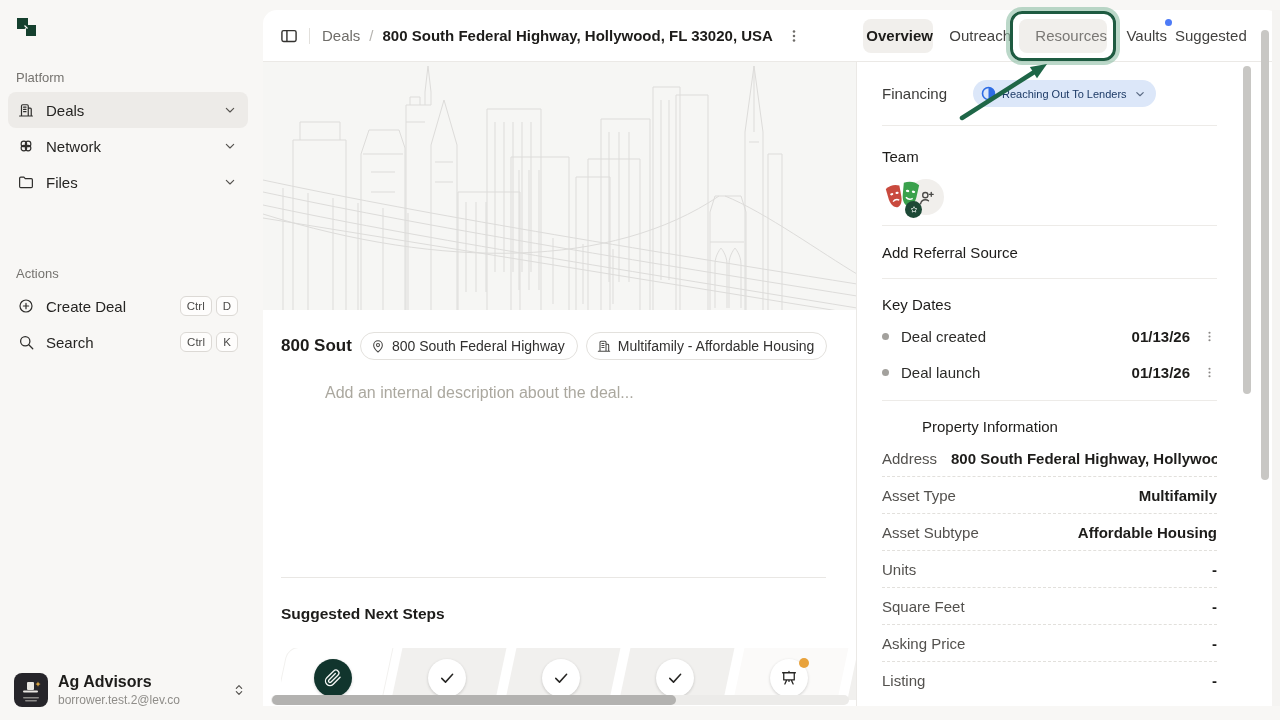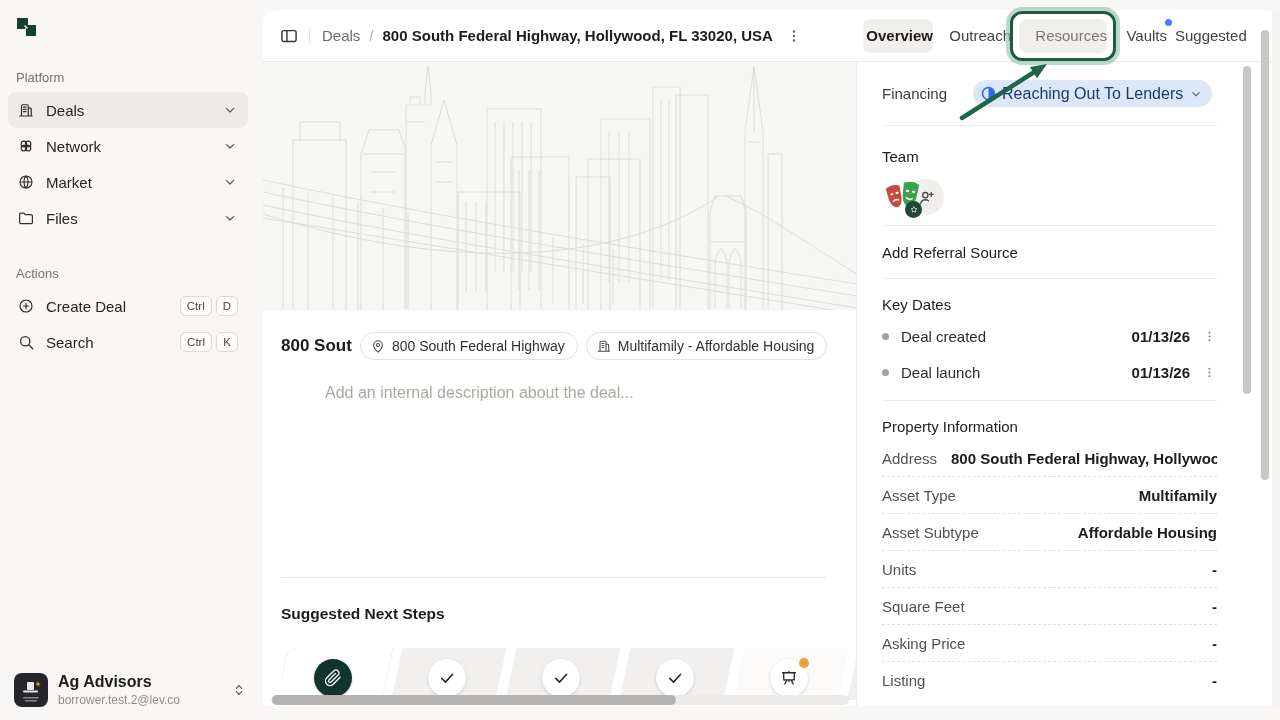--- a/index.html
+++ b/index.html
@@ -78,39 +78,39 @@
   .hscroll { position:absolute; left:8px; top:633px; width:578px; height:10px; border-radius:5px; background:#ecebe9; }
   .hscroll-thumb { position:absolute; left:1px; top:0; width:404px; height:10px; border-radius:5px; background:#b3b2b0; cursor:grab; }
 
   
   #panel { position:absolute; left:595px; top:52px; right:0; bottom:0; padding:0 63px 0 24px; overflow:hidden; }
   .p-row-line { border-bottom:1px solid #edebe8; }
   .financing { height:64px; display:flex; align-items:center; }
   .fin-label { font-size:15px; color:#3c3b39; }
   .status-pill { margin-left:26px; height:27px; padding:0 9px 0 8px; border-radius:14px;
                  display:flex; align-items:center; gap:6px; cursor:pointer; }
-  .status-pill .txt { font-size:16px; font-weight:500; }
+  .status-pill .txt { font-size:11px; font-weight:500; }
   .sec-head { font-size:15px; font-weight:400; color:#1d1c1a; }
   .team-block { height:100px; padding-top:22px; }
   .team-avatars { position:relative; width:80px; height:40px; margin-top:12px; }
   .add-member { position:absolute; left:26px; top:2px; width:36px; height:36px; border-radius:50%;
                 background:#f1efec; display:flex; align-items:center; justify-content:center; cursor:pointer; z-index:1; }
   .masks { position:absolute; left:0; top:0; z-index:2; cursor:pointer; }
   .owner-badge { position:absolute; left:23px; top:24px; width:17px; height:17px; border-radius:50%;
                  background:#1d4936; z-index:3; display:flex; align-items:center; justify-content:center; }
   .referral { height:53px; display:flex; align-items:center; cursor:pointer; }
   .kd-block { height:122px; padding-top:17px; }
   .kd-rows { margin-top:5px; }
   .kd-row { height:36px; display:flex; align-items:center; }
   .kd-bullet { width:7px; height:7px; border-radius:50%; background:#a3a19d; margin-right:12px; }
   .kd-label { font-size:15px; color:#2c2b29; flex:1; }
   .kd-value { font-size:15px; font-weight:600; color:#1d1c1a; }
   .kd-kebab { margin-left:12px; cursor:pointer; }
   .prop-block { padding-top:17px; }
-  .prop-head { margin-bottom:5px; }
+  .prop-head { margin-bottom:5px;margin-left:40px; }
   .prop-row { height:37px; display:flex; align-items:center; border-bottom:1px dashed #e2e0dc; overflow:hidden; white-space:nowrap;text-align:center; }
   .prop-label { font-size:15px; color:#53514e; margin-right:14px; }
   .prop-value { font-size:15px; font-weight:600; color:#1d1c1a; margin-left:auto; }
 
   
   .vthumb { position:absolute; width:8px; border-radius:4px; background:#c8c7c4; cursor:grab; }
   #edge-strip { position:absolute; right:0; top:10px; width:8px; height:696px; background:#f5f4f2; }
 
   #annotation-arrow { position:absolute; left:0; top:0; width:1280px; height:720px; pointer-events:none; z-index:60; }
 </style>
@@ -147,34 +147,20 @@
       <div class="nav-item">
         <span>
           <svg width="18" height="18" viewBox="0 0 24 24" fill="none" stroke="#2f2e2c" stroke-width="1.5">
             <circle cx="9.2" cy="9.2" r="3.7"></circle>
               <circle cx="14.8" cy="9.2" r="3.7"></circle>
             <circle cx="9.2" cy="14.8" r="3.7"></circle>
               <circle cx="14.8" cy="14.8" r="3.7"></circle>
           </svg>
         </span>
         <span class="lbl">Network</span>
-        <span>
-          <svg width="16" height="16" viewBox="0 0 24 24" fill="none" stroke="#55534f" stroke-width="1.7" stroke-linecap="round" stroke-linejoin="round">
-              <path d="M6.5 9.5 12 15l5.5-5.5"></path>
-            </svg>
-        </span>
-      </div>
-      <div class="nav-item">
-        <span>
-          <svg width="18" height="18" viewBox="0 0 24 24" fill="none" stroke="#2f2e2c" stroke-width="1.5">
-            <circle cx="12" cy="12" r="8"></circle>
-              <path d="M4 12h16M12 4c3.5 3 3.5 13 0 16M12 4c-3.5 3-3.5 13 0 16"></path>
-          </svg>
-        </span>
-        <span class="lbl">Market</span>
         <span>
           <svg width="16" height="16" viewBox="0 0 24 24" fill="none" stroke="#55534f" stroke-width="1.7" stroke-linecap="round" stroke-linejoin="round">
               <path d="M6.5 9.5 12 15l5.5-5.5"></path>
             </svg>
         </span>
       </div>
       <div class="nav-item">
         <span>
           <svg width="18" height="18" viewBox="0 0 24 24" fill="none" stroke="#2f2e2c" stroke-width="1.6" stroke-linejoin="round">
             <path d="M3.5 7A1.5 1.5 0 0 1 5 5.5h4.2l1.8 2h8A1.5 1.5 0 0 1 20.5 9v9a1.5 1.5 0 0 1-1.5 1.5H5A1.5 1.5 0 0 1 3.5 18Z"></path>

